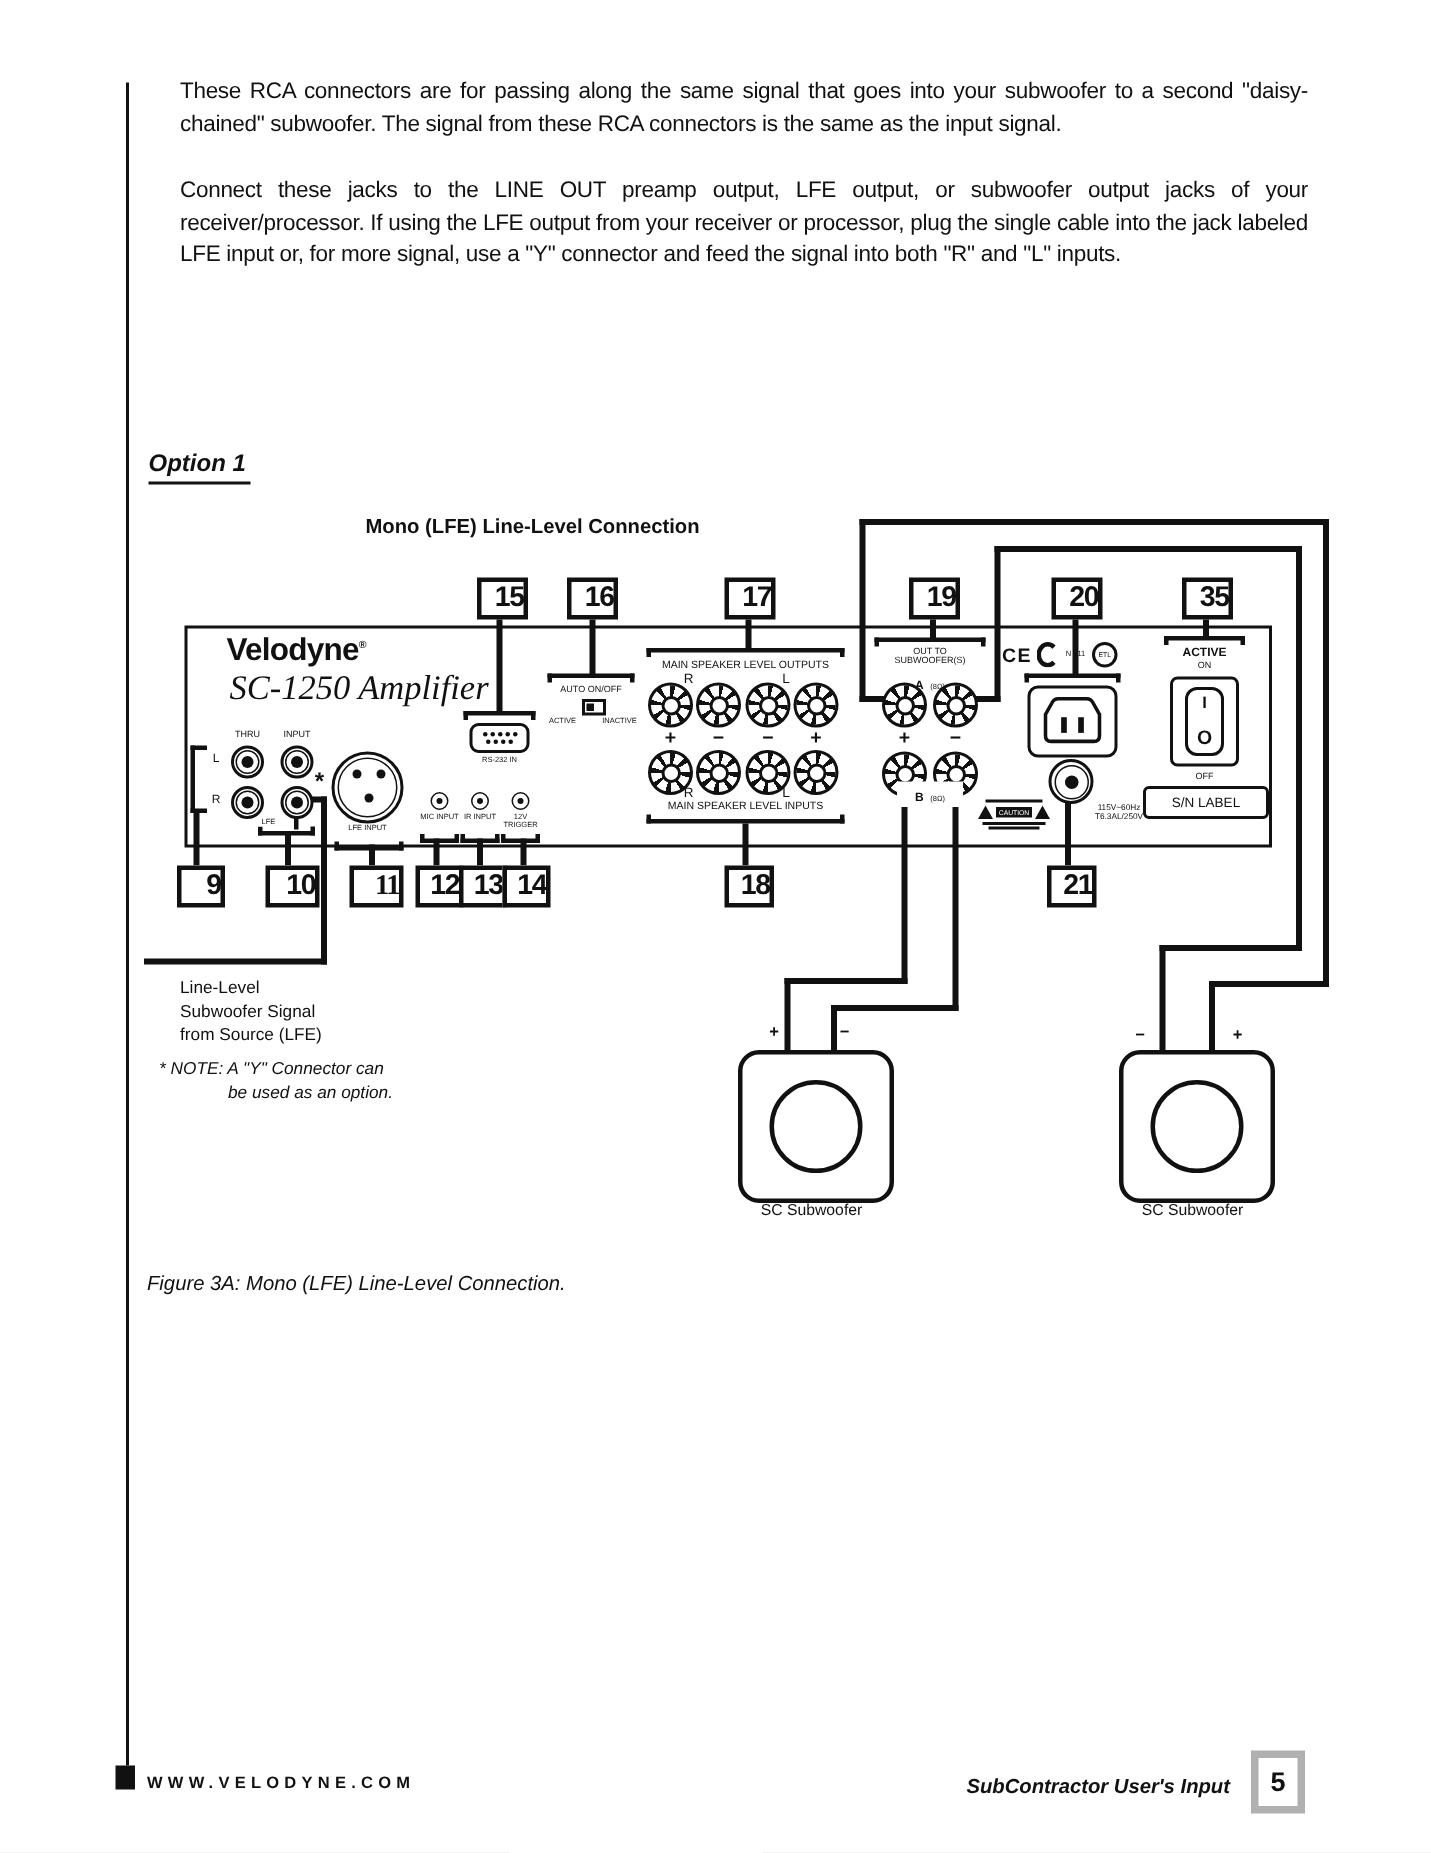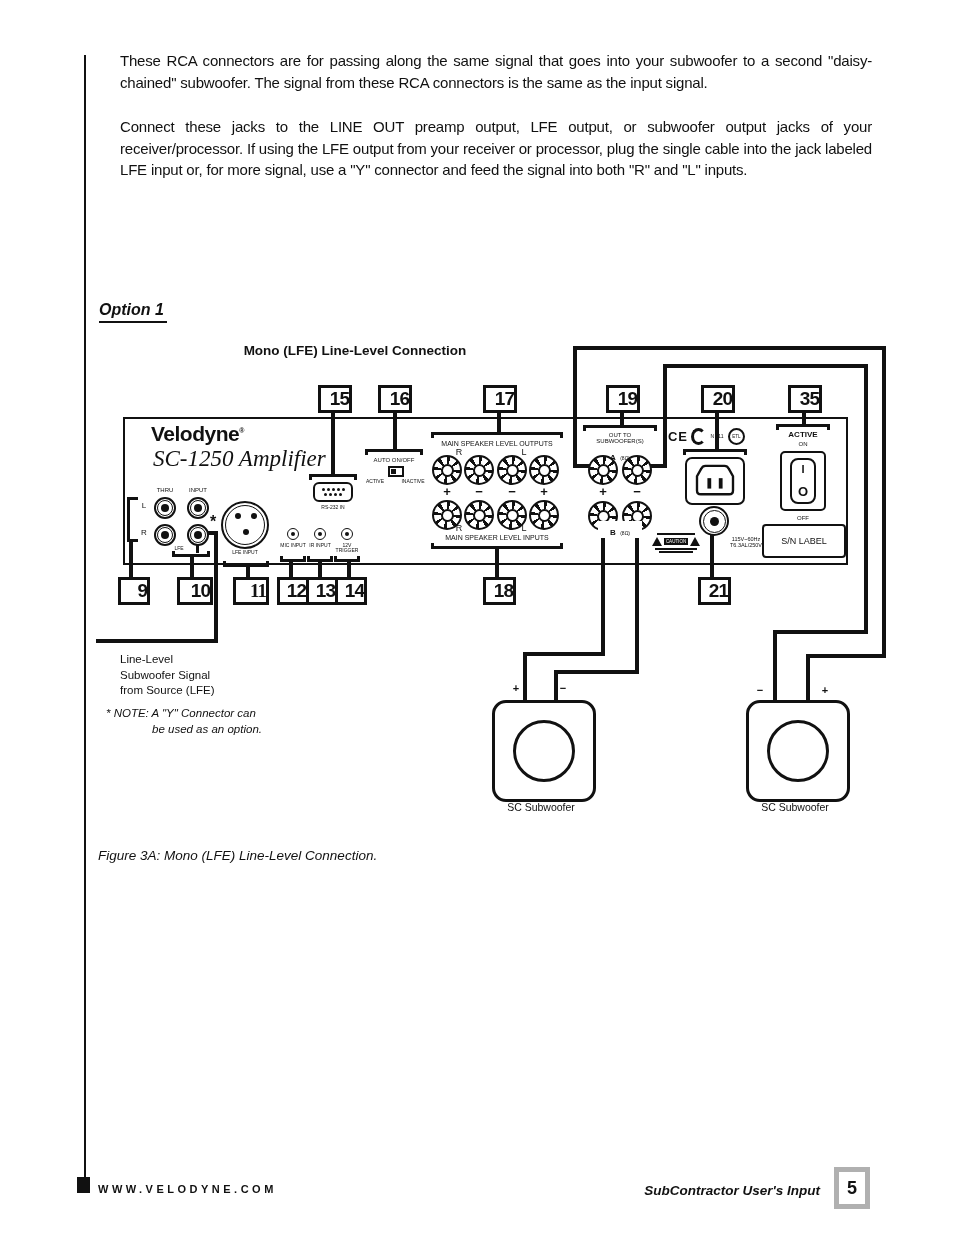--- a/index.html
+++ b/index.html
@@ -259,21 +259,21 @@
   <div class="lab" style="left:776px;top:431px;width:54px;font-size:8px;font-weight:bold;z-index:2;">ACTIVE</div>
   <div class="lab" style="left:776px;top:441px;width:54px;font-size:6px;z-index:2;">ON</div>
   <div class="abs" style="left:780px;top:451px;width:46px;height:60px;border:2px solid #111;border-radius:5px;box-sizing:border-box;background:#fff;z-index:2;display:flex;align-items:center;justify-content:center;">
     <div style="width:26px;height:46px;border:2px solid #111;border-radius:8px;box-sizing:border-box;display:flex;flex-direction:column;justify-content:space-between;align-items:center;padding:3px 0;">
       <span style="font-size:11px;font-weight:bold;">I</span>
       <span style="font-size:13px;font-weight:bold;">O</span>
     </div>
   </div>
   <div class="lab" style="left:776px;top:515px;width:54px;font-size:6px;z-index:2;">OFF</div>
 
-  <div class="abs" style="left:762px;top:524px;width:84px;height:34px;border:2px solid #111;border-radius:4px;box-sizing:border-box;background:#fff;z-index:2;display:flex;align-items:center;justify-content:center;">
+  <div class="abs" style="left:762px;top:524px;width:84px;height:22px;border:2px solid #111;border-radius:4px;box-sizing:border-box;background:#fff;z-index:2;display:flex;align-items:center;justify-content:center;">
     <span style="font-size:9px;">S/N LABEL</span>
   </div>
 
   <div class="abs" style="left:120px;top:652px;font-size:11.5px;line-height:15.5px;">
     <div>Line-Level</div>
     <div>Subwoofer Signal</div>
     <div>from Source (LFE)</div>
   </div>
   <div class="abs" style="left:106px;top:707px;font-size:11.5px;font-style:italic;">* NOTE:  A "Y" Connector can</div>
   <div class="abs" style="left:152px;top:723px;font-size:11.5px;font-style:italic;">be used as an option.</div>

